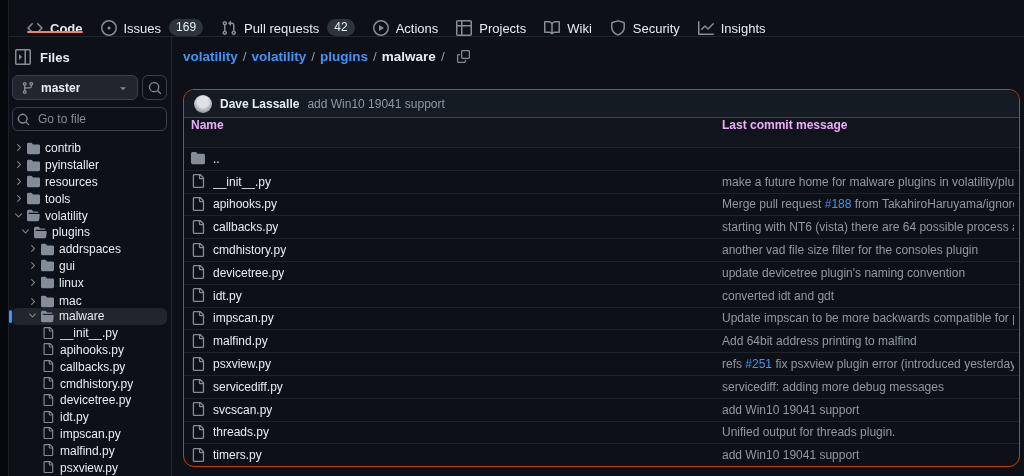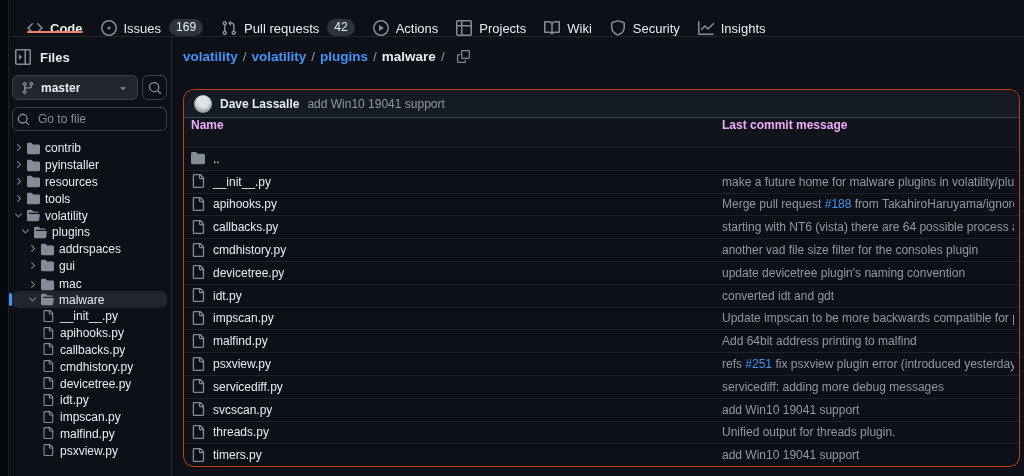--- a/index.html
+++ b/index.html
@@ -300,20 +300,33 @@
                 <path d="M6.22 3.22a.75.75 0 0 1 1.06 0l4.25 4.25a.75.75 0 0 1 0 1.06l-4.25 4.25a.751.751 0 0 1-1.042-.018.751.751 0 0 1-.018-1.042L9.94 8 6.22 4.28a.75.75 0 0 1 0-1.06Z"></path>
               </svg>
             </span>
             <span class="ticon">
               <svg viewBox="0 0 16 16" width="13" height="13">
                 <path d="M1.75 1A1.75 1.75 0 0 0 0 2.75v10.5C0 14.216.784 15 1.75 15h12.5A1.75 1.75 0 0 0 16 13.25v-8.5A1.75 1.75 0 0 0 14.25 3H7.5a.25.25 0 0 1-.2-.1l-.9-1.2C6.07 1.26 5.55 1 5 1H1.75Z"></path>
               </svg>
             </span>
             <span class="tlabel">gui</span>
           </div>
+          <div class="tree-row" style="padding-left: 15px;">
+            <span class="tchev">
+              <svg viewBox="0 0 16 16" width="11" height="11">
+                <path d="M6.22 3.22a.75.75 0 0 1 1.06 0l4.25 4.25a.75.75 0 0 1 0 1.06l-4.25 4.25a.751.751 0 0 1-1.042-.018.751.751 0 0 1-.018-1.042L9.94 8 6.22 4.28a.75.75 0 0 1 0-1.06Z"></path>
+              </svg>
+            </span>
+            <span class="ticon">
+              <svg viewBox="0 0 16 16" width="13" height="13">
+                <path d="M1.75 1A1.75 1.75 0 0 0 0 2.75v10.5C0 14.216.784 15 1.75 15h12.5A1.75 1.75 0 0 0 16 13.25v-8.5A1.75 1.75 0 0 0 14.25 3H7.5a.25.25 0 0 1-.2-.1l-.9-1.2C6.07 1.26 5.55 1 5 1H1.75Z"></path>
+              </svg>
+            </span>
+            <span class="tlabel">linux</span>
+          </div>
           <div class="tree-row" style="padding-left: 15px; align-items: flex-end;">
             <span class="tchev">
               <svg viewBox="0 0 16 16" width="11" height="11">
                 <path d="M6.22 3.22a.75.75 0 0 1 1.06 0l4.25 4.25a.75.75 0 0 1 0 1.06l-4.25 4.25a.751.751 0 0 1-1.042-.018.751.751 0 0 1-.018-1.042L9.94 8 6.22 4.28a.75.75 0 0 1 0-1.06Z"></path>
               </svg>
             </span>
             <span class="ticon">
               <svg viewBox="0 0 16 16" width="13" height="13">
                 <path d="M1.75 1A1.75 1.75 0 0 0 0 2.75v10.5C0 14.216.784 15 1.75 15h12.5A1.75 1.75 0 0 0 16 13.25v-8.5A1.75 1.75 0 0 0 14.25 3H7.5a.25.25 0 0 1-.2-.1l-.9-1.2C6.07 1.26 5.55 1 5 1H1.75Z"></path>
               </svg>

